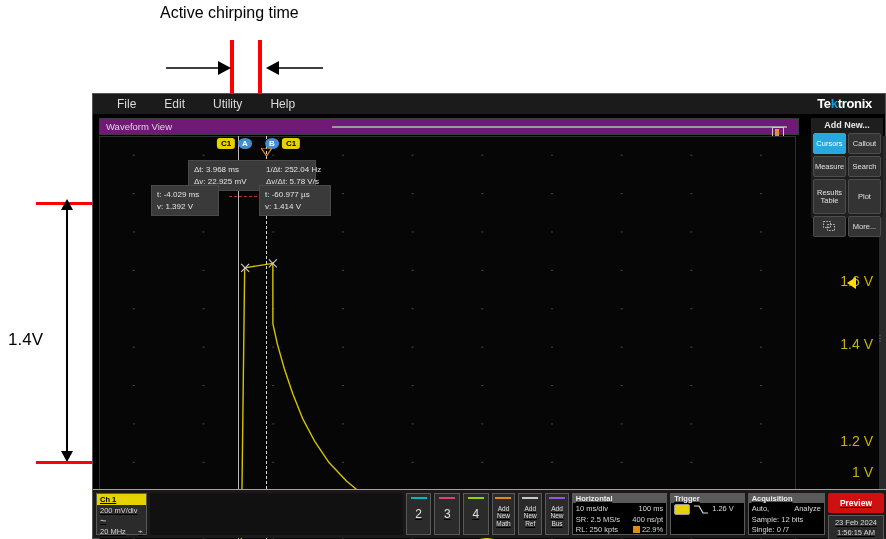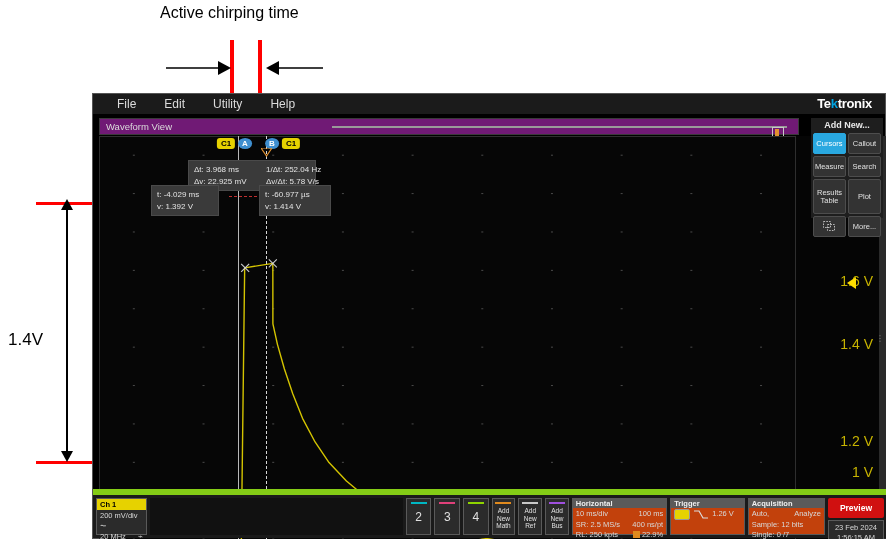--- a/index.html
+++ b/index.html
@@ -115,42 +115,42 @@
                font-weight:bold;}
   .btn-grid{display:grid;grid-template-columns:1fr 1fr;gap:2px;padding:0 2px;}
   .pbtn{background:#333;border:1px solid #4d4d4d;color:#e0e0e0;font-size:7.5px;
         height:21px;display:flex;align-items:center;justify-content:center;
         text-align:center;line-height:1.05;border-radius:2px;box-sizing:border-box;}
   .pbtn.active{background:#29a8e0;color:#fff;border-color:#29a8e0;}
   .pbtn.tall{height:35px;}
 
   
   #bottombar{position:absolute;left:0;bottom:0;width:794px;height:49px;
-             background:#1a1a1a;border-top:6px solid #84cc16;box-sizing:border-box;
-             display:flex;align-items:stretch;padding:3px 3px;gap:3px;}
+             background:#1a1a1a;border-top:1px solid #84cc16;box-sizing:border-box;
+             display:flex;align-items:stretch;padding:3px 3px;gap:3px;text-decoration:underline;}
 
   .ch1-badge{width:56px;background:#2b2b2b;border:1px solid #5a5a5a;
              box-sizing:border-box;}
   .ch1-head{background:#e6d200;color:#000;font-size:7.5px;font-weight:bold;
             padding:1px 3px;}
   .ch1-body{color:#d8d8d8;font-size:7.5px;padding:1px 3px;line-height:1.35;}
 
   .spacer-dark{flex:0 0 253px;background:#111;}
 
   .chbtn{width:28px;background:#2b2b2b;border:1px solid #5a5a5a;box-sizing:border-box;
          display:flex;flex-direction:column;align-items:center;justify-content:center;
          color:#e0e0e0;font-size:12px;position:relative;}
   .chbtn .tick{position:absolute;top:3px;width:16px;height:2px;}
   .addbtn{width:26px;background:#2b2b2b;border:1px solid #5a5a5a;box-sizing:border-box;
           display:flex;flex-direction:column;align-items:center;justify-content:center;
           color:#e0e0e0;font-size:6.5px;line-height:1.15;position:relative;
           padding-top:4px;text-align:center;}
   .addbtn .tick{position:absolute;top:3px;width:16px;height:2px;}
 
-  .infobox{background:#c2410c;border:1px solid #5a5a5a;box-sizing:border-box;}
+  .infobox{background:#000000;border:1px solid #5a5a5a;box-sizing:border-box;}
   .infobox .ih{background:#5a5a5a;color:#f0f0f0;font-size:7.5px;padding:0px 3px;
                font-weight:bold;}
   .infobox .ib{color:#d8d8d8;font-size:7.5px;padding:1px 3px;line-height:1.4;}
   .ib .row{display:flex;justify-content:space-between;gap:6px;}
 
   .horiz-box{width:105px;}
   .trig-box{width:82px;}
   .acq-box{width:85px;}
 
   .preview-col{width:62px;display:flex;flex-direction:column;gap:2px;}

